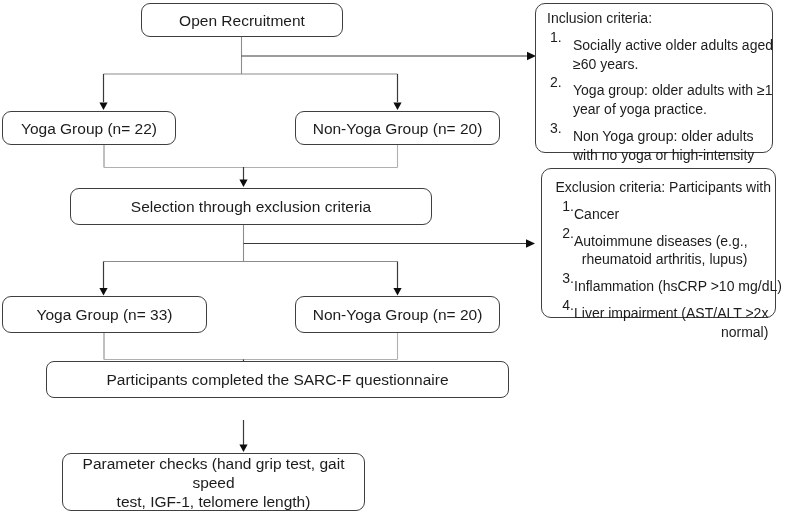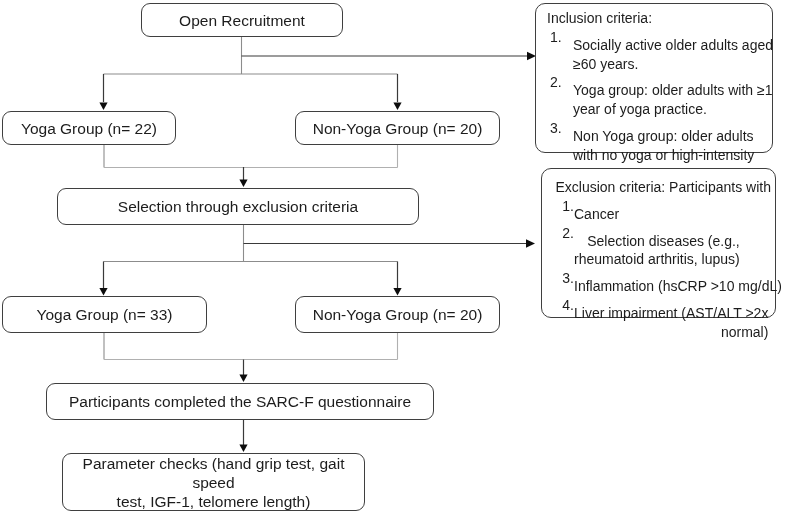--- a/index.html
+++ b/index.html
@@ -104,27 +104,27 @@
       <polygon points="243.5,452 239.4,444.5 247.6,444.5"></polygon>
     </g>
   </svg>
 
   <div class="node" style="left:141px; top:3px; width:202px; height:34px;">Open Recruitment</div>
 
   <div class="node" style="left:2px; top:111px; width:174px; height:34px;">Yoga Group (n= 22)</div>
 
   <div class="node" style="left:295px; top:111px; width:205px; height:34px;">Non-Yoga Group (n= 20)</div>
 
-  <div class="node" style="left:57px; top:188px; width:362px; height:37px;">Selection through exclusion criteria</div>
+  <div class="node" style="left:70px; top:188px; width:362px; height:37px;">Selection through exclusion criteria</div>
 
   <div class="node" style="left:2px; top:296px; width:205px; height:37px;">Yoga Group (n= 33)</div>
 
   <div class="node" style="left:295px; top:296px; width:205px; height:37px;">Non-Yoga Group (n= 20)</div>
 
-  <div class="node" style="left:46px; top:383px; width:388px; height:37px;">Participants completed the SARC-F questionnaire</div>
+  <div class="node" style="left:46px; top:361px; width:463px; height:37px;border-radius:8px;">Participants completed the SARC-F questionnaire</div>
 
   <div class="node" style="left:62px; top:453px; width:303px; height:58px;">Parameter checks (hand grip test, gait speed
 test, IGF-1, telomere length)</div>
 
   <div class="sidebox" style="left:535px; top:3px; width:238px; height:150px;">
     <span class="title">Inclusion criteria:</span>
     <div class="li">
       <span class="num">1.</span>
       <span class="txt">Socially active older adults aged
 ≥60 years.</span>
@@ -143,21 +143,21 @@
   </div>
 
   <div class="sidebox excl" style="left:541px; top:168px; width:235px; height:150px; padding-top:9px;text-align:right;">
     <span class="title">Exclusion criteria: Participants with</span>
     <div class="li">
       <span class="num">1.</span>
       <span class="txt">Cancer</span>
     </div>
     <div class="li">
       <span class="num">2.</span>
-      <span class="txt">Selection diseases (e.g.,
+      <span class="txt">Autoimmune diseases (e.g.,
 rheumatoid arthritis, lupus)</span>
     </div>
     <div class="li">
       <span class="num">3.</span>
       <span class="txt">Inflammation (hsCRP &gt;10 mg/dL)</span>
     </div>
     <div class="li">
       <span class="num">4.</span>
       <span class="txt">Liver impairment (AST/ALT &gt;2x
 normal)</span>

